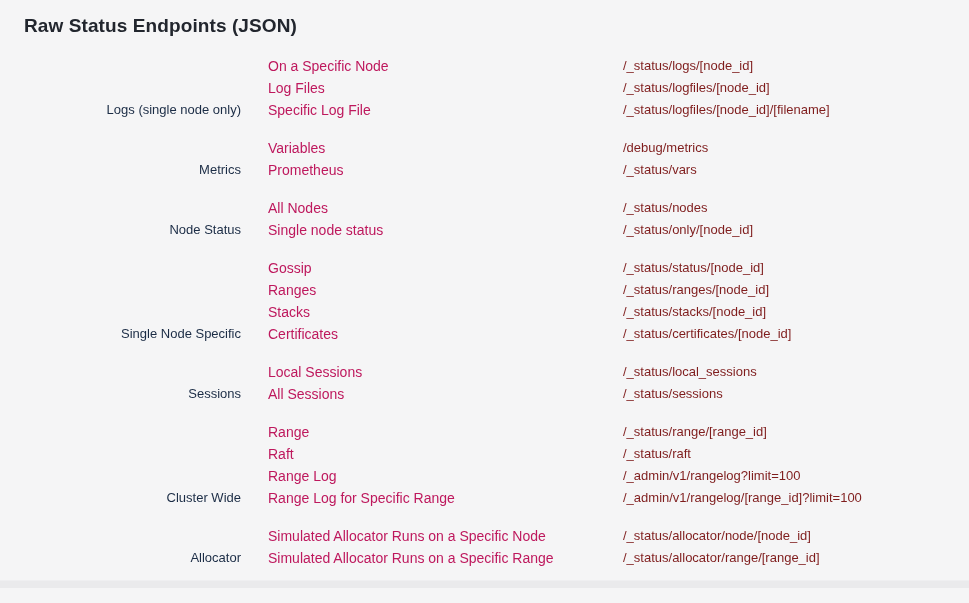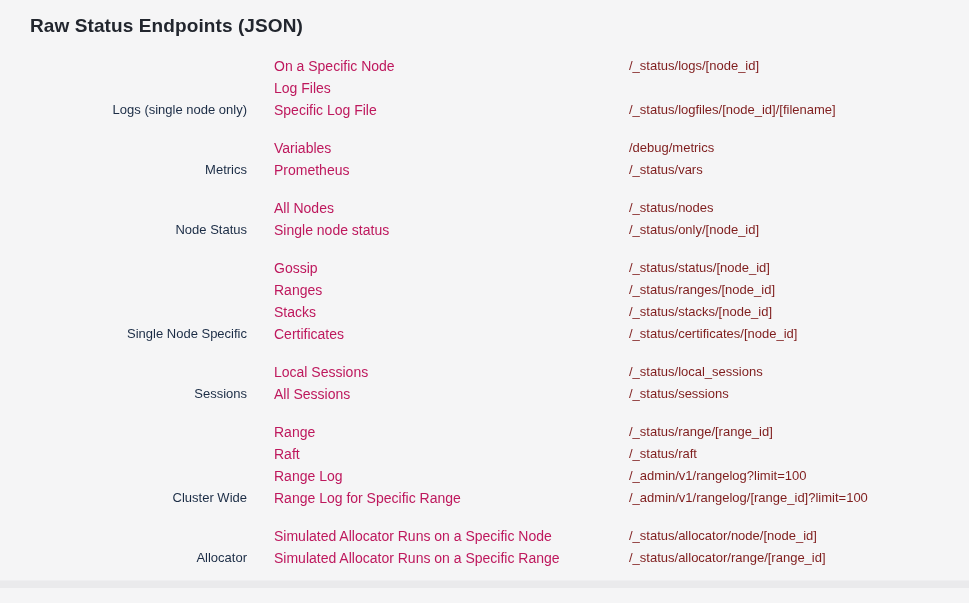--- a/index.html
+++ b/index.html
@@ -9,21 +9,21 @@
     background: #f5f5f6;
     position: relative;
     overflow: hidden;
     -webkit-font-smoothing: antialiased;
   }
   .page {
     position: relative;
     width: 969px;
     height: 588px;
     background: #f5f5f6;
-    padding: 14px 14px 0 30px;
+    padding: 14px 14px 0 24px;
   }
   .page-title {
     font-size: 19px;
     font-weight: 600;
     color: #22262e;
     line-height: 24px;
     margin-bottom: 17px;
     letter-spacing: 0.1px;
   }
   .endpoints-table { display: block; }
@@ -76,20 +76,21 @@
 
     <div class="section">
       <div class="section-label">Logs (single node only)</div>
       <div class="entries">
         <div class="entry">
           <a class="entry-link">On a Specific Node</a>
           <span class="entry-path">/_status/logs/[node_id]</span>
         </div>
         <div class="entry">
           <a class="entry-link">Log Files</a>
+          <span class="entry-path">/_status/logfiles/[node_id]</span>
         </div>
         <div class="entry">
           <a class="entry-link">Specific Log File</a>
           <span class="entry-path">/_status/logfiles/[node_id]/[filename]</span>
         </div>
       </div>
     </div>
 
     <div class="section">
       <div class="section-label">Metrics</div>

